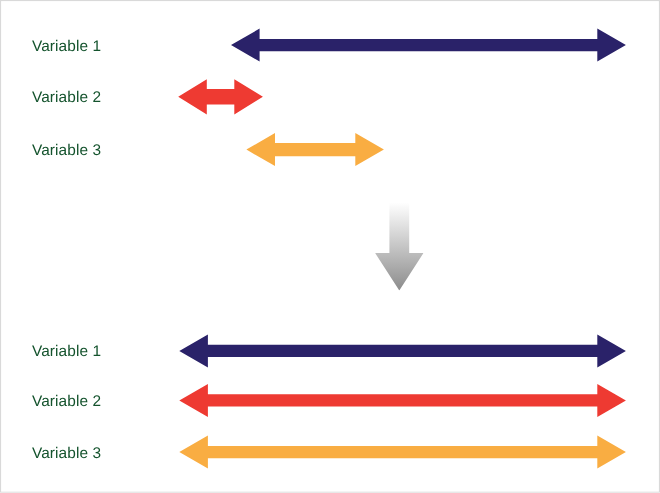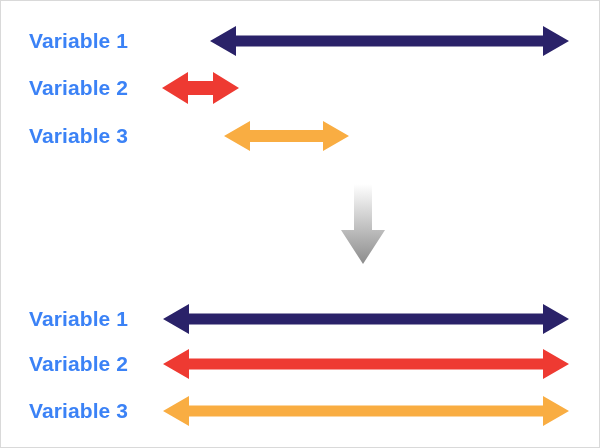--- a/index.html
+++ b/index.html
@@ -29,23 +29,23 @@
     left: 0;
     width: 600px;
     height: 40px;
   }
   .row-label {
     position: absolute;
     left: 28px;
     top: 0;
     height: 40px;
     line-height: 40px;
-    font-size: 21px;
-    font-weight: 700;
-    color: #3b82f6;
+    font-size: 14px;
+    font-weight: 400;
+    color: #14532d;
     letter-spacing: 0.1px;
     white-space: nowrap;
   }
   .arrow-wrap {
     position: absolute;
     top: 0;
     height: 40px;
   }
   .arrow-wrap svg {
     display: block;

